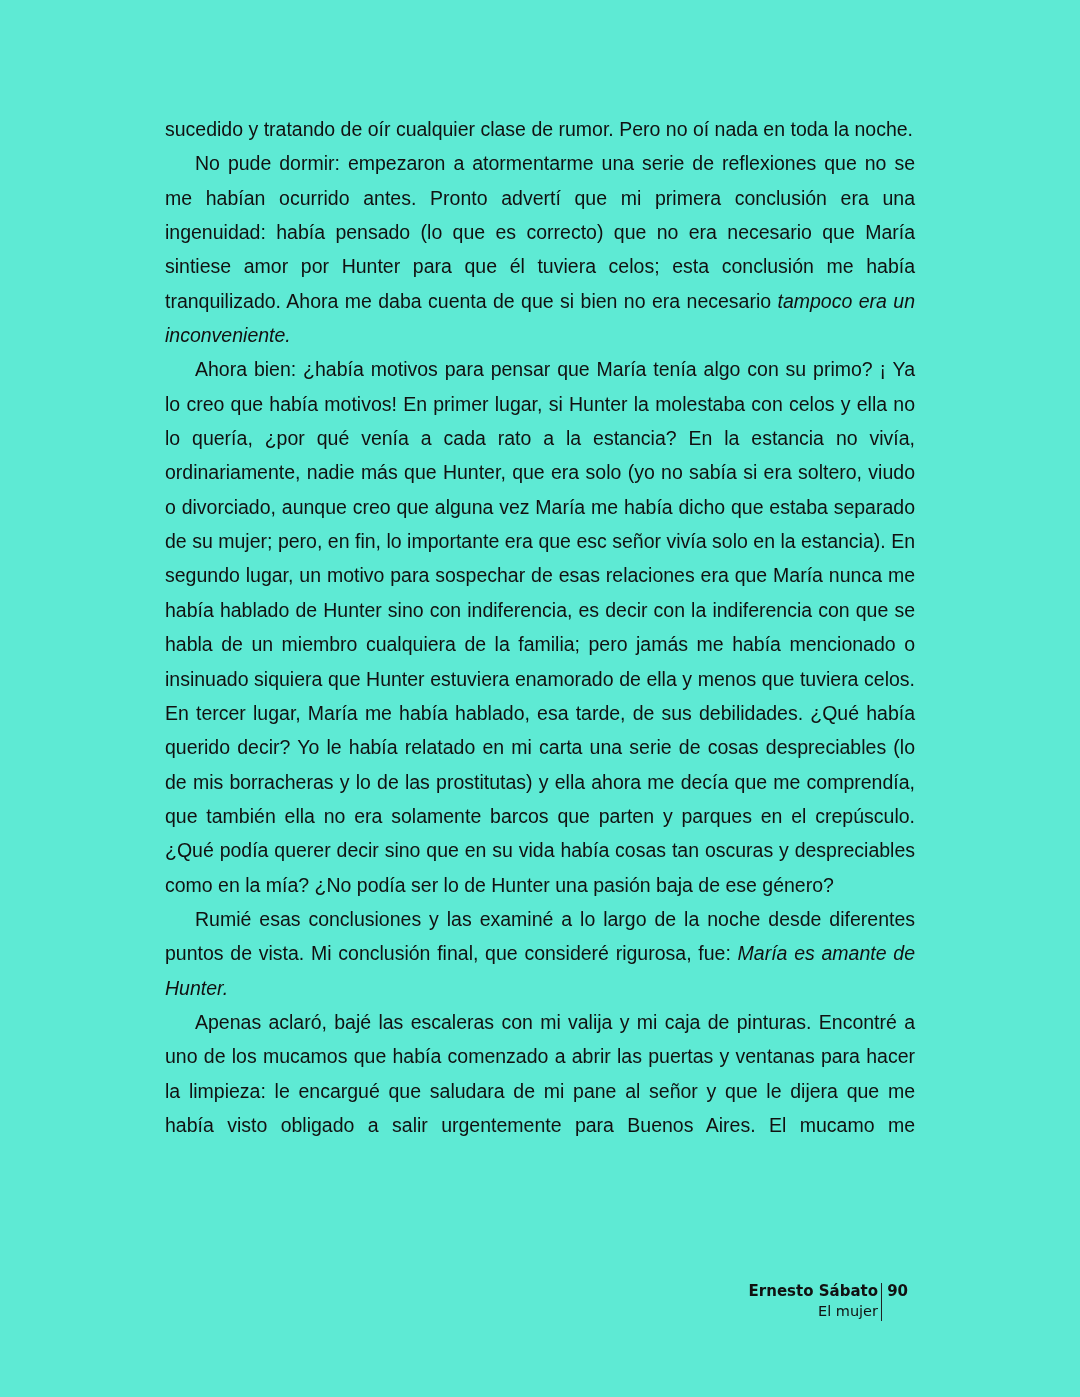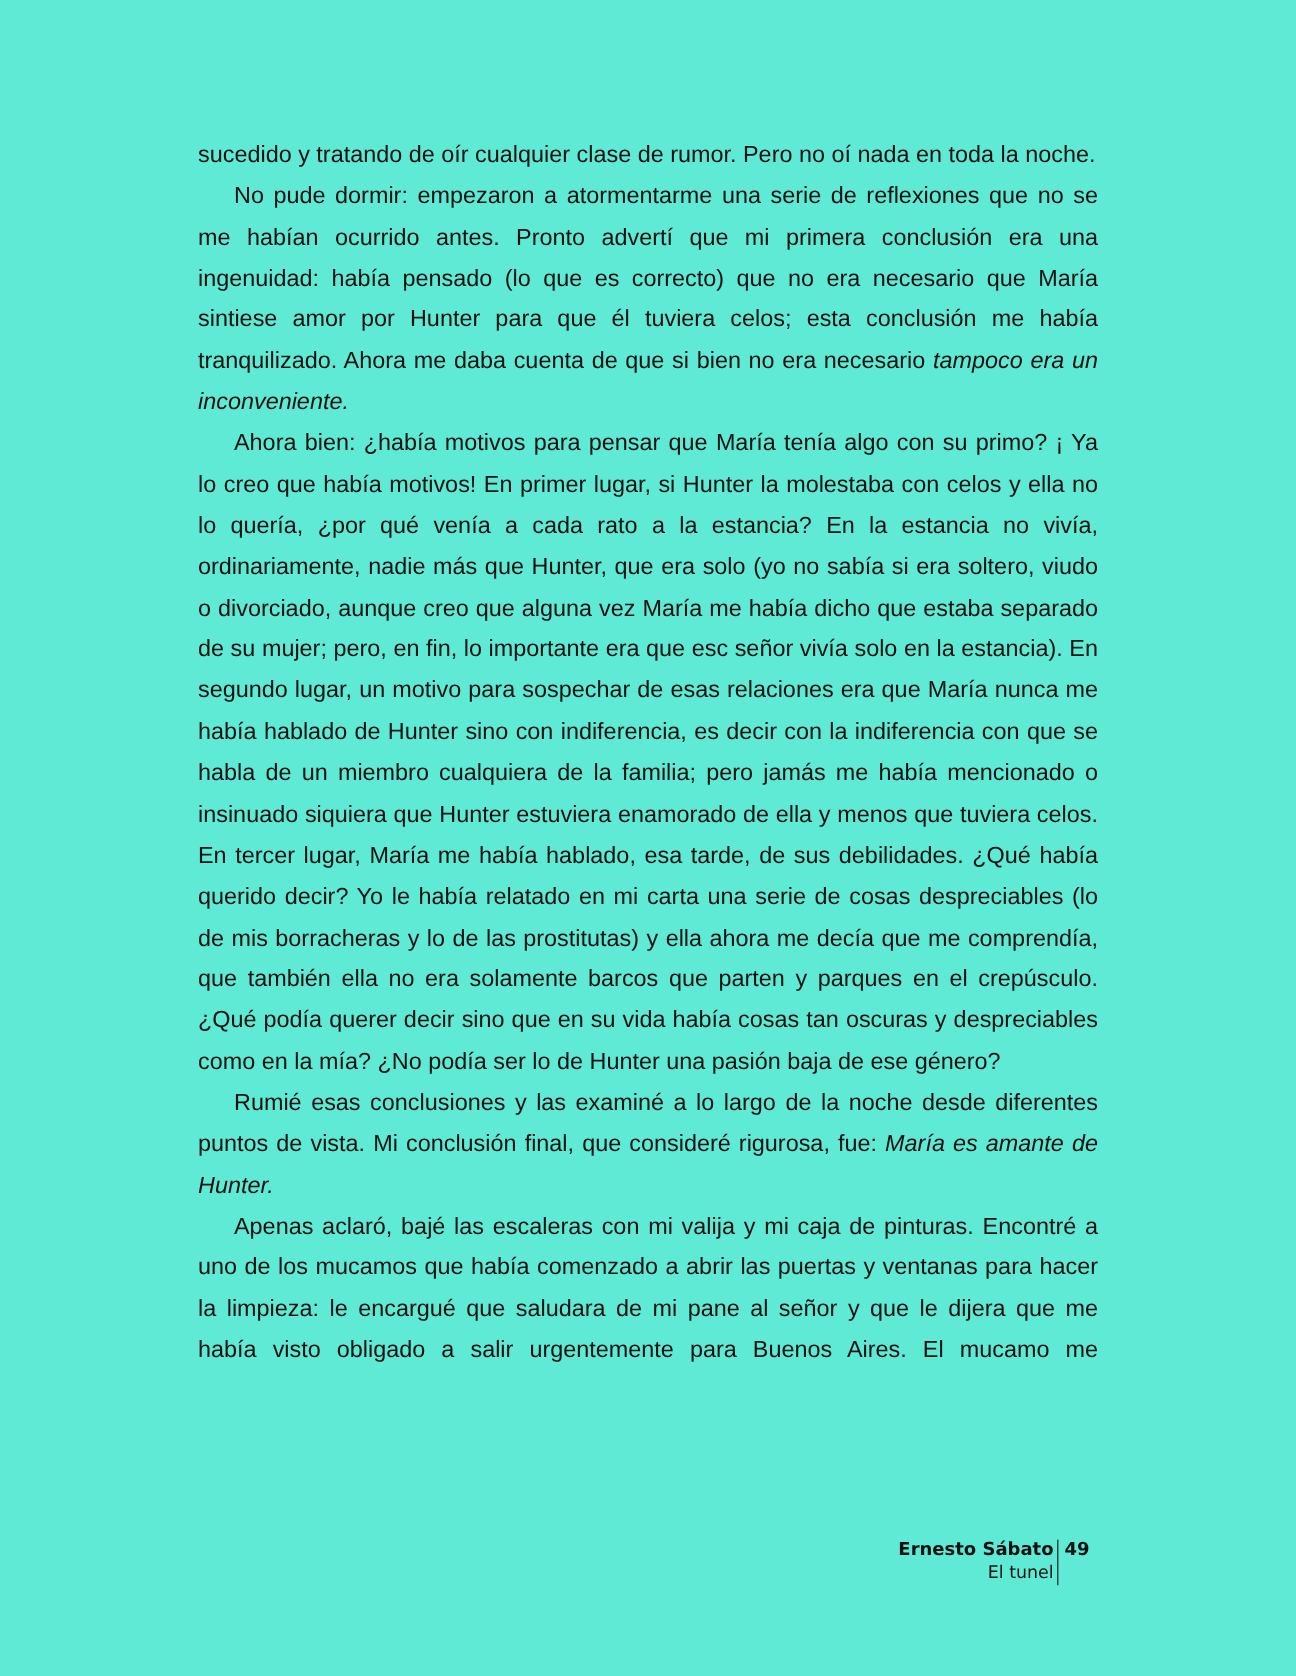--- a/index.html
+++ b/index.html
@@ -30,18 +30,18 @@
     <p class="noindent"><span>sucedido y tratando de oír cualquier clase de rumor. Pero no oí nada en toda la noche.</span></p>
     <p><span>No pude dormir: empezaron a atormentarme una serie de reflexiones que no se me habían ocurrido antes. Pronto advertí que mi primera conclusión era una ingenuidad: había pensado (lo que es correcto) que no era necesario que María sintiese amor por Hunter para que él tuviera celos; esta conclusión me había tranquilizado. Ahora me daba cuenta de que si bien no era necesario </span><i>tampoco era un inconveniente.</i></p>
     <p><span>Ahora bien: ¿había motivos para pensar que María tenía algo con su primo? ¡ Ya lo creo que había motivos! En primer lugar, si Hunter la molestaba con celos y ella no lo quería, ¿por qué venía a cada rato a la estancia? En la estancia no vivía, ordinariamente, nadie más que Hunter, que era solo (yo no sabía si era soltero, viudo o divorciado, aunque creo que alguna vez María me había dicho que estaba separado de su mujer; pero, en fin, lo importante era que esc señor vivía solo en la estancia). En segundo lugar, un motivo para sospechar de esas relaciones era que María nunca me había hablado de Hunter sino con indiferencia, es decir con la indiferencia con que se habla de un miembro cualquiera de la familia; pero jamás me había mencionado o insinuado siquiera que Hunter estuviera enamorado de ella y menos que tuviera celos. En tercer lugar, María me había hablado, esa tarde, de sus debilidades. ¿Qué había querido decir? Yo le había relatado en mi carta una serie de cosas despreciables (lo de mis borracheras y lo de las prostitutas) y ella ahora me decía que me comprendía, que también ella no era solamente barcos que parten y parques en el crepúsculo. ¿Qué podía querer decir sino que en su vida había cosas tan oscuras y despreciables como en la mía? ¿No podía ser lo de Hunter una pasión baja de ese género?</span></p>
     <p><span>Rumié esas conclusiones y las examiné a lo largo de la noche desde diferentes puntos de vista. Mi conclusión final, que consideré rigurosa, fue: </span><i>María es amante de Hunter.</i></p>
     <p class="last"><span>Apenas aclaró, bajé las escaleras con mi valija y mi caja de pinturas. Encontré a uno de los mucamos que había comenzado a abrir las puertas y ventanas para hacer la limpieza: le encargué que saludara de mi pane al señor y que le dijera que me había visto obligado a salir urgentemente para Buenos Aires. El mucamo me</span></p>
   </div>
 
   <div class="footer">
     <div class="left">
       <span class="author">Ernesto Sábato</span>
-      <span class="book">El tunel</span>
+      <span class="book">El mujer</span>
     </div>
     <div class="divider"></div>
-    <div class="pagenum">49</div>
+    <div class="pagenum">90</div>
   </div>
 </div>
 
 </body></html>

